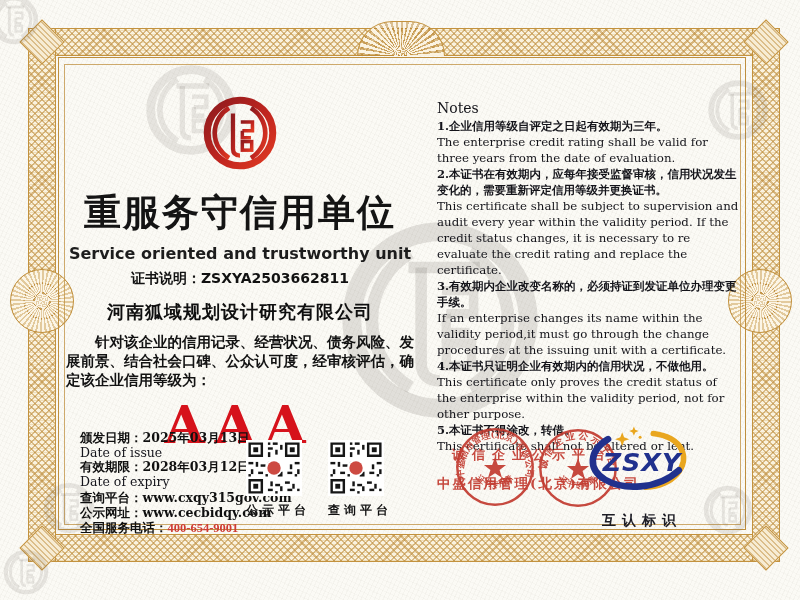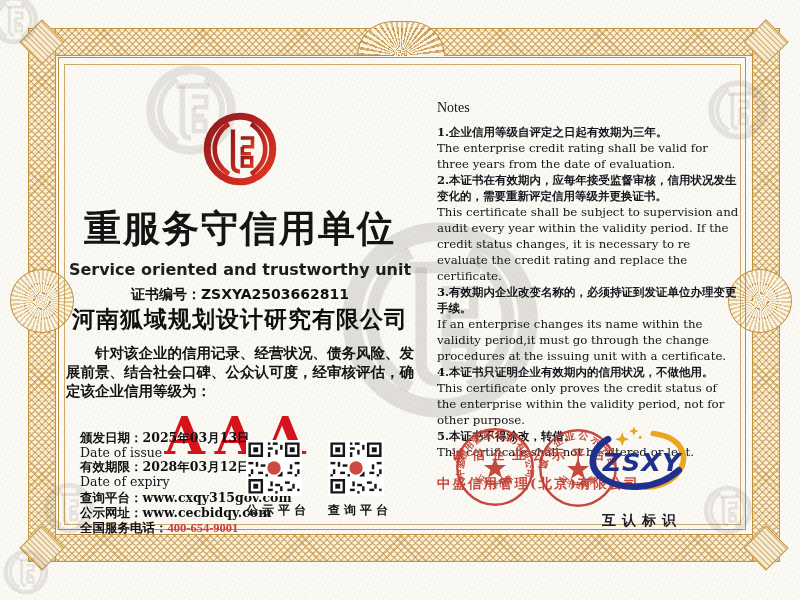--- a/index.html
+++ b/index.html
@@ -30,48 +30,48 @@
       radial-gradient(circle,#fbf4e4 0 16%, rgba(186,134,50,.6) 17% 20%, #faf1dd 21% 38%, rgba(186,134,50,.6) 39% 42%, #f8eed6 43% 70%, rgba(166,114,40,.65) 71% 75%, #f9f0da 76% 100%);}
   .fan{position:absolute;left:357px;top:21px;width:86px;height:34px;
     border-radius:86px 86px 0 0;border:1px solid #c3923e;border-bottom:none;
     background:repeating-conic-gradient(from 270deg at 50% 100%, rgba(186,134,50,.5) 0 4deg, rgba(252,245,229,.95) 4deg 9deg);}
   .frame-a{position:absolute;left:58px;top:57px;right:54px;bottom:70px;border:1.5px solid #bf8f3e;}
   .frame-b{position:absolute;left:64px;top:64px;right:59px;bottom:75px;border:1px solid rgba(191,143,62,.75);}
   
   .wm{position:absolute;color:rgba(105,100,92,0.14);}
   .wm svg{display:block;width:100%;height:100%;}
   
-  .col-left{position:absolute;left:62px;top:104px;width:356px;text-align:center;}
+  .col-left{position:absolute;left:62px;top:88px;width:356px;text-align:center;}
   .logo{width:78px;height:90px;margin:0 auto;}
   .title{margin-top:6px;font-family:"DejaVu Sans", sans-serif;font-weight:bold;
     font-size:37px;letter-spacing:2px;color:#141414;white-space:nowrap;}
   .subtitle{margin-top:6px;font-family:"DejaVu Sans", sans-serif;font-weight:bold;
     font-size:16px;color:#1d1d1d;text-align:center;}
   .cert-no{margin-top:7px;font-family:"DejaVu Sans", sans-serif;font-weight:bold;
     font-size:14px;color:#111;}
-  .company{font-size:23px;font-weight:bold;letter-spacing:1px;color:#0f0f0f;white-space:nowrap;}
+  .company{margin-top:12px;font-size:18px;font-weight:bold;letter-spacing:1px;color:#0f0f0f;white-space:nowrap;}
   .statement{margin:8px auto 8px;width:348px;font-size:14.5px;line-height:19px;
     text-align:justify;text-indent:2em;color:#121212;font-weight:600;}
   .rating{margin-top:7px;font-size:52px;line-height:56px;font-weight:bold;
     letter-spacing:10px;color:#d6121b;font-family:"DejaVu Serif", serif;}
   
   .info{position:absolute;left:80px;top:431px;width:175px;font-size:12.5px;color:#101010;}
   .info .zh{font-weight:bold;white-space:nowrap;line-height:14px;}
   .info .en{font-size:12.5px;line-height:13px;color:#15151c;}
   .info .row{margin-bottom:1px;}
   .red-text{color:#cf3b33;font-family:Liberation Serif, serif;}
   
   .qr-box{position:absolute;top:440px;width:56px;text-align:center;}
   .qr-box.q1{left:246px;} .qr-box.q2{left:328px;}
   .qr{width:56px;height:56px;display:block;}
   .qr-label{margin-top:6px;font-size:12px;font-weight:bold;letter-spacing:4px;color:#111;white-space:nowrap;}
   
   .col-right{position:absolute;left:437px;top:97px;width:302px;color:#14141a;}
   .notes-zh-head{font-size:13.5px;font-weight:bold;letter-spacing:1px;}
-  .notes-en-head{font-size:14px;margin-top:3px;margin-bottom:8px;font-family:Liberation Serif, serif;}
+  .notes-en-head{font-size:14px;margin-top:3px;margin-bottom:2px;}
   .note-zh{font-size:11.5px;font-weight:600;line-height:16px;}
   .note-en{font-size:11.8px;line-height:16px;}
   
   .seal{position:absolute;width:82px;height:82px;opacity:.92;}
   .seal svg{display:block;width:100%;height:100%;}
   .seal-1{left:454px;top:426px;}
   .seal-2{left:537px;top:427px;}
   .seal-overlay{position:absolute;color:#c23b30;font-weight:bold;white-space:nowrap;opacity:.92;}
   .ov1{left:452px;top:446px;font-size:13px;letter-spacing:7px;}
   .ov2{left:437px;top:475px;font-size:13.5px;letter-spacing:2px;}
@@ -211,21 +211,21 @@
         <path d="M64,18 A37,37 0 0,1 64,82" stroke-width="6"></path>
         <path d="M35,25 H69" stroke-width="5.5"></path>
         <path d="M41,25 V70 Q41,79 50,79" stroke-width="5.5"></path>
         <path d="M51,36 H66 V47 H53" stroke-width="4.5"></path>
         <path d="M53,47 V56 H64" stroke-width="4.5"></path>
         <rect x="53" y="61" width="12" height="11" stroke-width="4.5"></rect>
       </g>
     </svg>
     <div class="title">重服务守信用单位</div>
     <div class="subtitle">Service oriented and trustworthy unit</div>
-    <div class="cert-no"><span>证书编号：</span><span>ZSXYA2503662811</span></div>
+    <div class="cert-no"><span>证书说明：</span><span>ZSXYA2503662811</span></div>
     <div class="company">河南狐域规划设计研究有限公司</div>
     <div class="statement">针对该企业的信用记录、经营状况、债务风险、发展前景、结合社会口碑、公众认可度，经审核评估，确定该企业信用等级为：</div>
     <div class="rating">AAA</div>
   </div>
 
   <div class="info">
     <div class="row zh"><span>颁发日期：</span><span>2025年03月13日</span></div>
     <div class="row en">Date of issue</div>
     <div class="row zh"><span>有效期限：</span><span>2028年03月12日</span></div>
     <div class="row en">Date of expiry</div>

